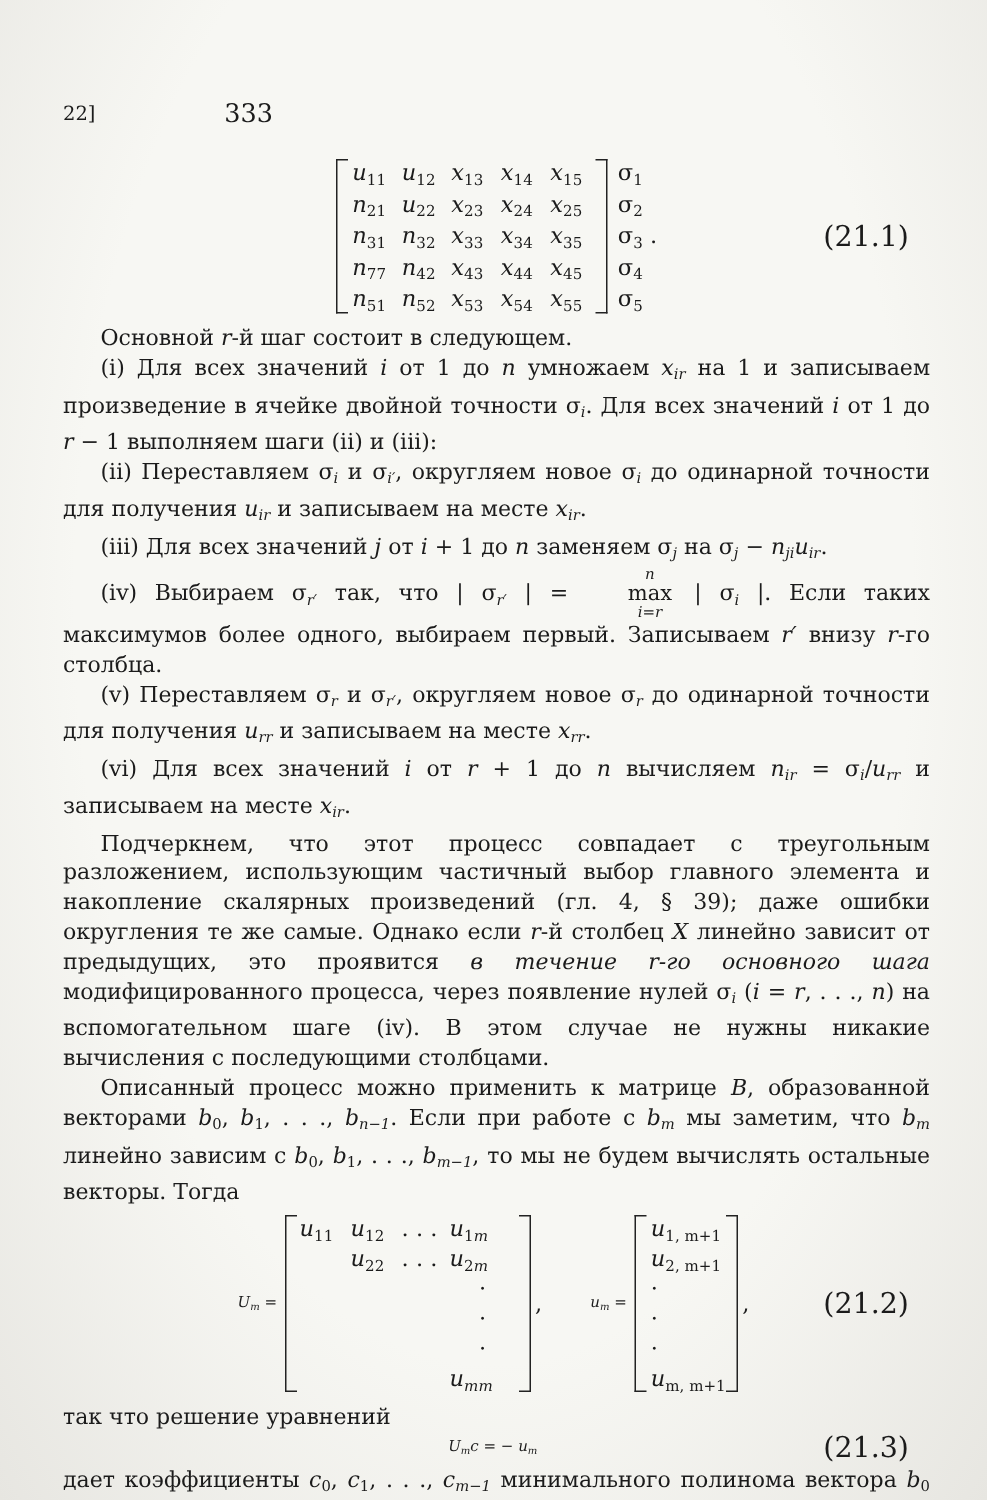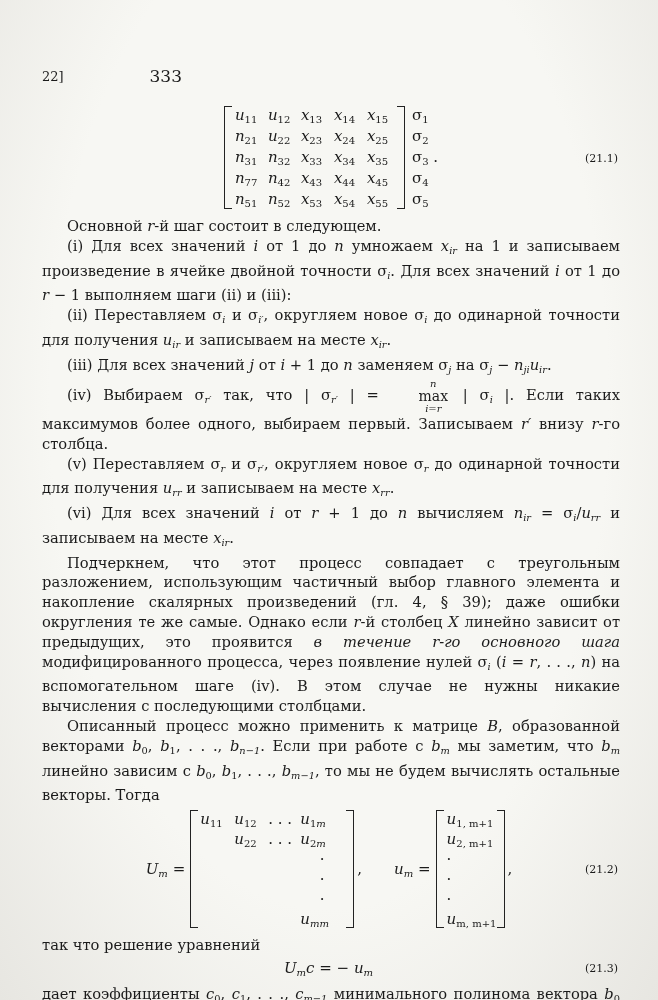--- a/index.html
+++ b/index.html
@@ -18,35 +18,35 @@
   .ind{text-indent:25px;}
   .i{font-style:italic;}
   .sb{font-size:67%;vertical-align:-0.3em;}
   .sbi{font-size:67%;vertical-align:-0.3em;font-style:italic;}
   .stack{display:inline-flex;flex-direction:column;align-items:center;vertical-align:middle;line-height:1;margin:0 3px;}
   .st0{font-size:10px;font-style:italic;}
   .st1{font-size:14px;line-height:1.05;}
   .st2{font-size:10px;font-style:italic;}
   .eqblock{position:relative;margin:4px 0 6px;}
   .eqline{display:flex;justify-content:center;align-items:center;position:relative;}
-  .eqlabel{position:absolute;right:2px;top:50%;transform:translateY(-50%);font-size:11px;}
+  .eqlabel{position:absolute;right:14px;top:50%;transform:translateY(-50%);font-size:19px;}
   .brl{width:7px;border:1.4px solid #222;border-right:none;align-self:stretch;margin:1px 0;}
   .brr{width:7px;border:1.4px solid #222;border-left:none;align-self:stretch;margin:1px 0;}
   .mx211{display:grid;grid-template-columns:repeat(5,33px);font-size:15px;}
   .mx211 .cell{height:21px;line-height:21px;padding-left:3px;white-space:nowrap;}
   .sigcol{display:grid;margin-left:7px;font-size:15px;}
   .sigcol .cell{height:21px;line-height:21px;white-space:nowrap;}
   .mxfoot{font-size:15px;margin-top:1px;padding-left:199px;}
   .mxfoot span{display:inline-block;width:33px;}
   .mx212{display:grid;grid-template-columns:34px 34px 32px 48px;font-size:15px;}
   .mx212 .cell{height:20px;line-height:20px;padding-left:2px;white-space:nowrap;}
   .dotc{text-align:center;padding-left:0 !important;}
   .vec{display:grid;font-size:15px;}
   .vec .cell{height:20px;line-height:20px;padding-left:3px;white-space:nowrap;}
-  .mexp{font-size:15px;margin-right:5px;white-space:nowrap;}
+  .mexp{font-size:10px;margin-right:5px;white-space:nowrap;}
   .comma{align-self:center;margin:0 4px 0 3px;font-size:15px;}
   .sp{margin-left:28px;}
 </style>
 </head>
 <body>
 
 <div class="page">
 
   <div class="head">
     <span class="hl">22]</span>

